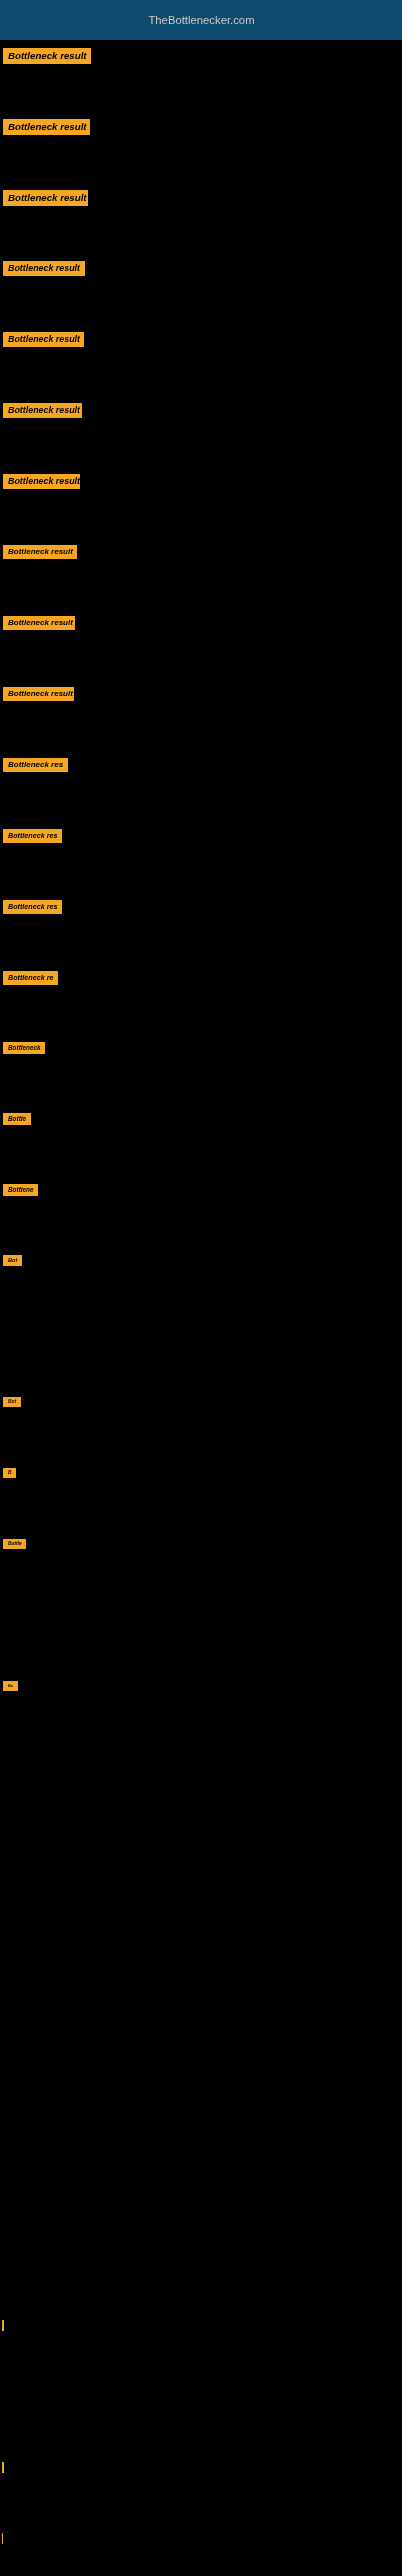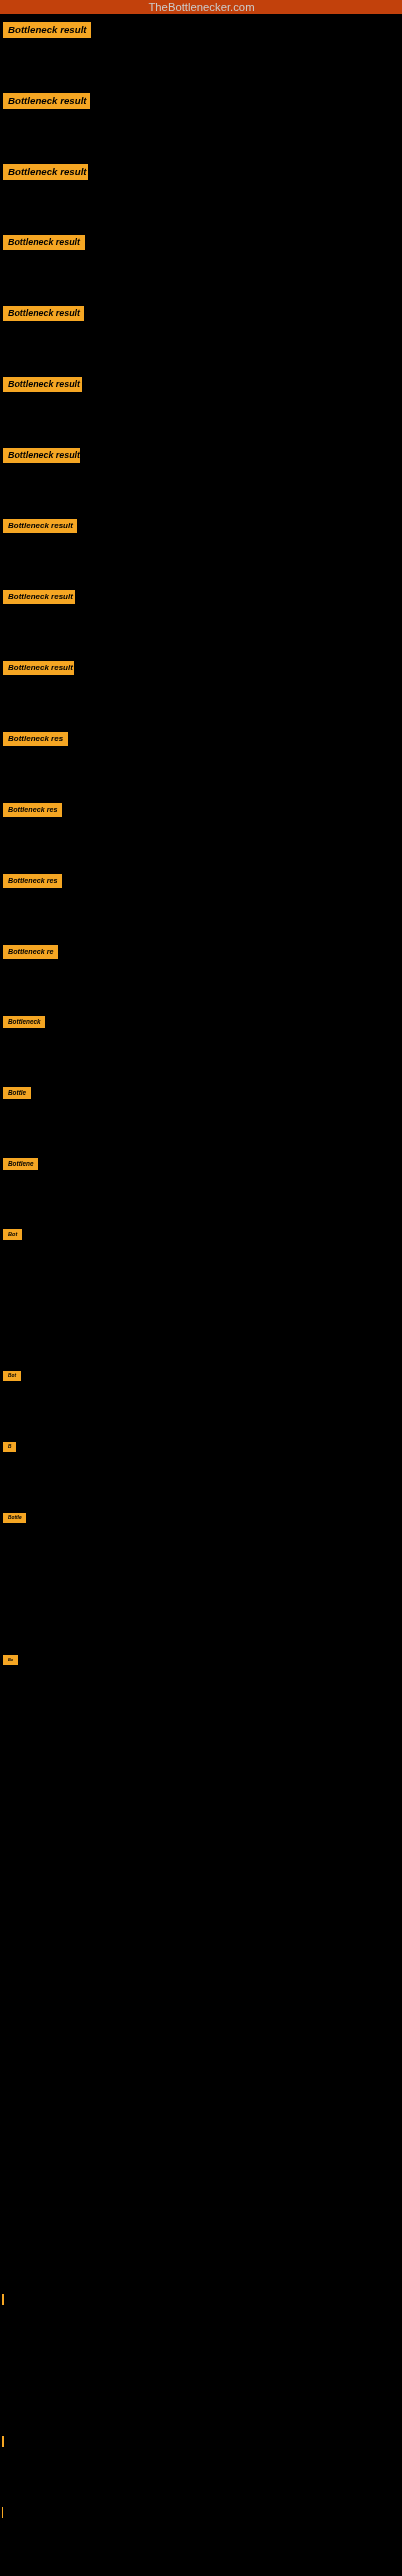--- a/index.html
+++ b/index.html
@@ -10,22 +10,22 @@
     body {
       background-color: #000;
       width: 403px;
       font-family: Arial, sans-serif;
       position: relative;
     }
     .site-title {
       text-align: center;
       color: #ccc;
       font-size: 11.3px;
-      padding: 1px 0;
-      background: #c2410c;
+      padding: 14px 0;
+      background: #0c4a6e;
     }
     .bottleneck-label {
       display: inline-block;
       background-color: #f5a623;
       color: #000;
       font-size: 9.7px;
       font-weight: bold;
       padding: 2.4px 4.8px;
       white-space: nowrap;
       overflow: hidden;

